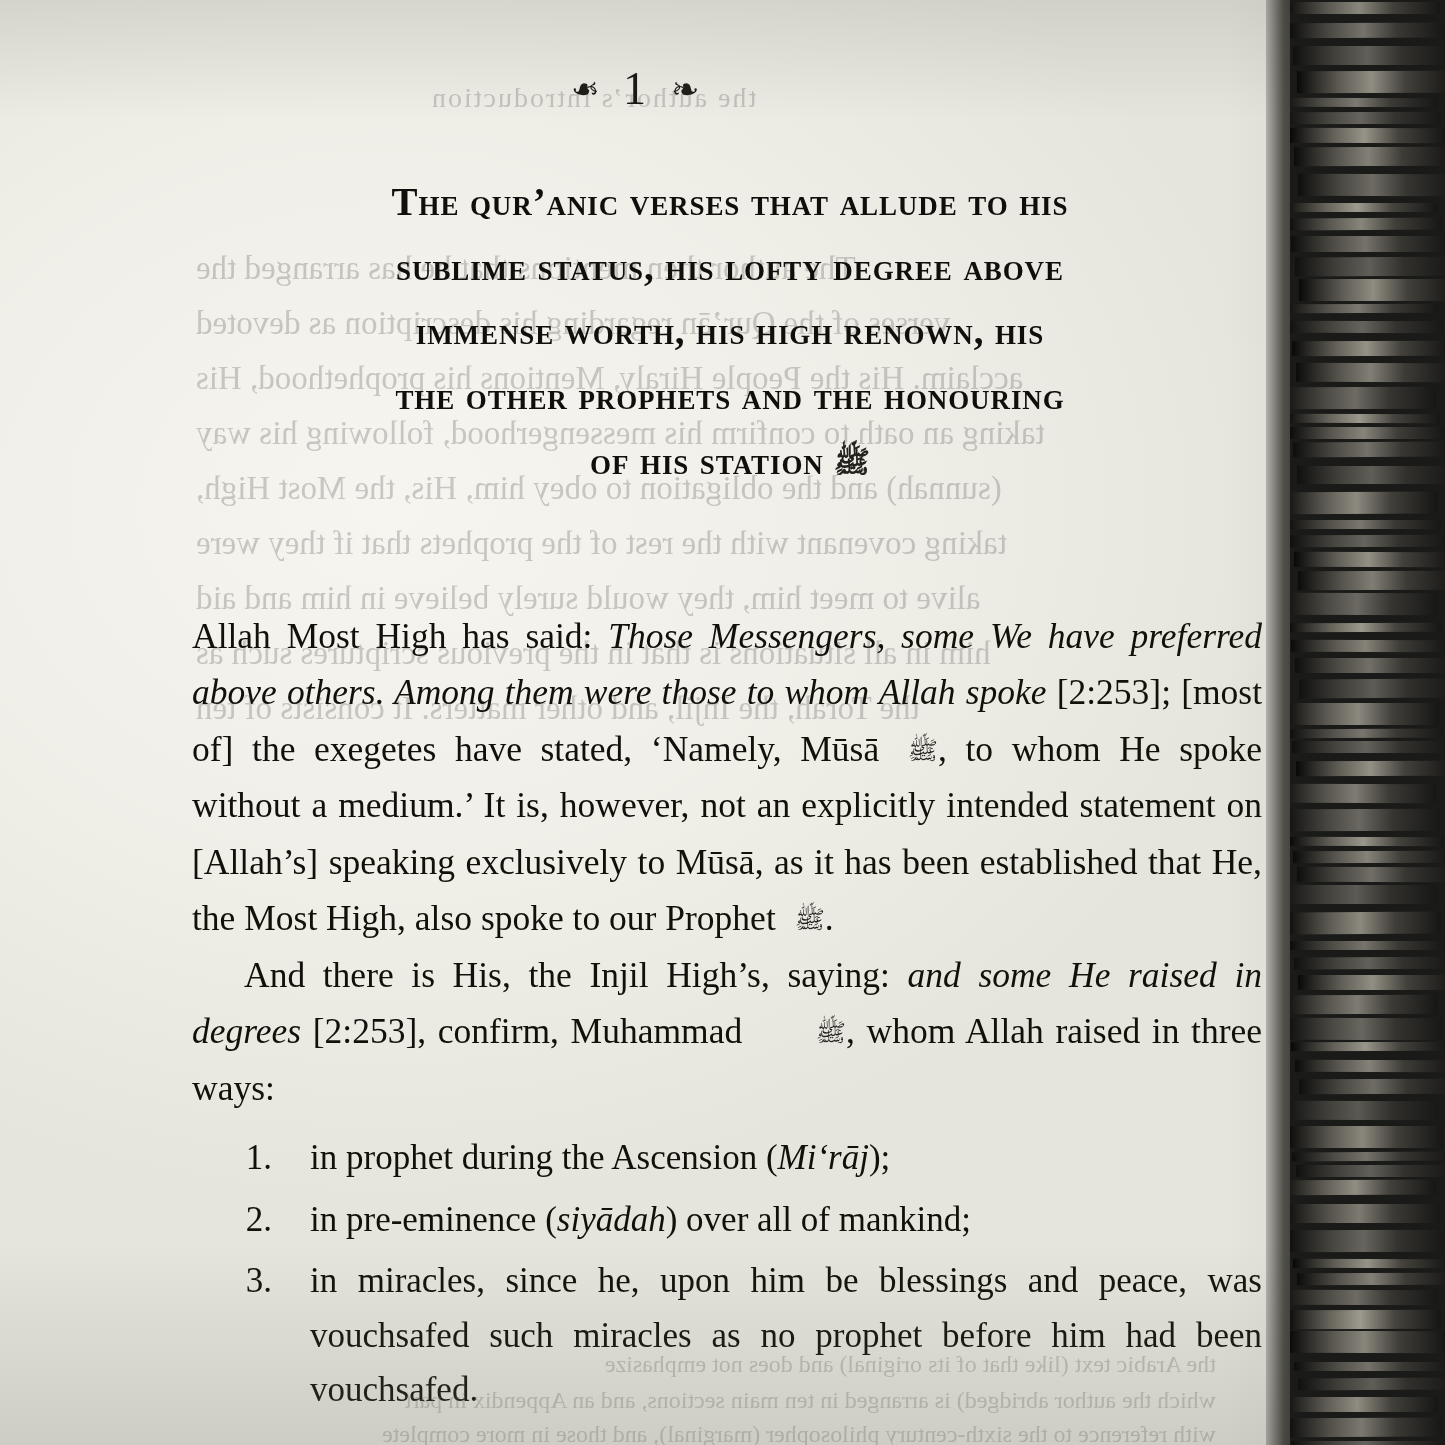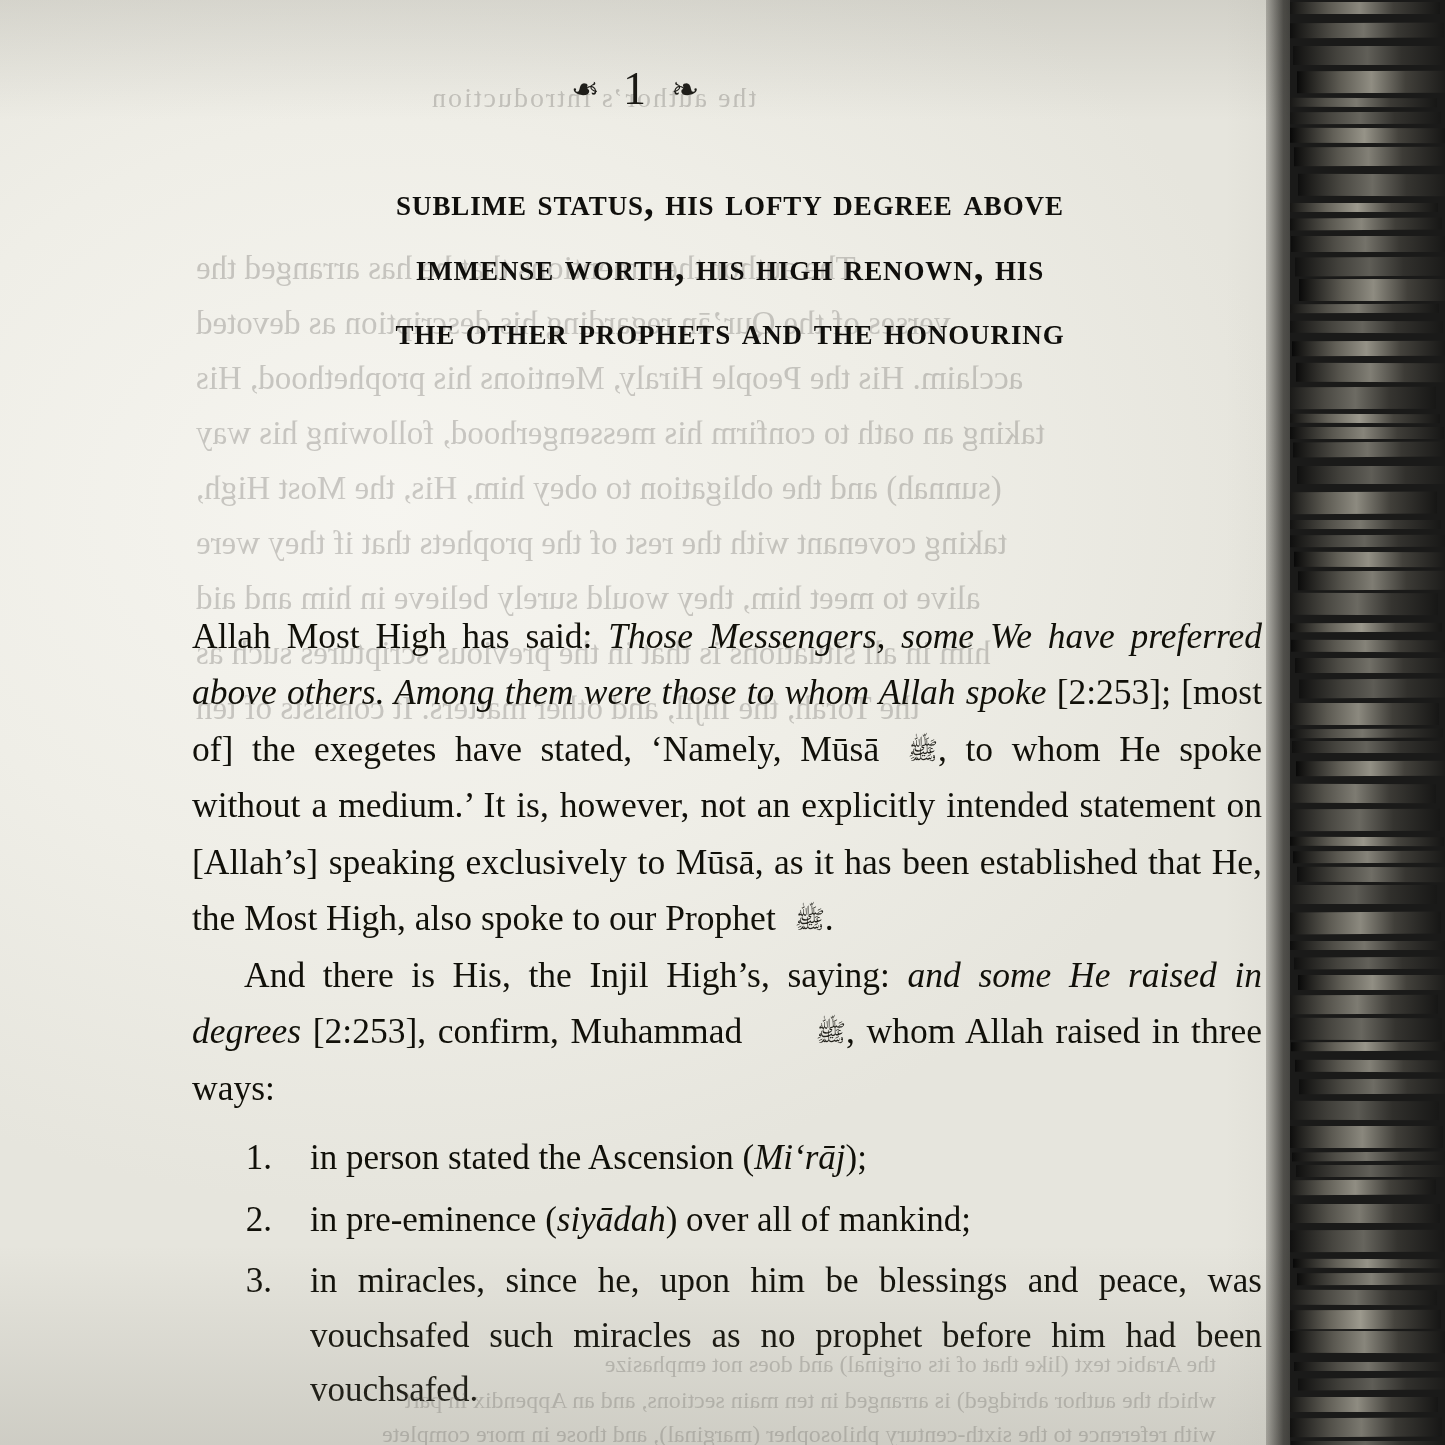--- a/index.html
+++ b/index.html
@@ -199,38 +199,42 @@
 
   <div class="content">
 
     <div class="chapter-number-row">
       <span class="orn left">❧</span>
       <span class="chapter-number">1</span>
       <span class="orn">❧</span>
     </div>
 
     <div class="chapter-title">
+      <div>The qur’anic verses that allude to his</div>
       <div>sublime status, his lofty degree above</div>
       <div>immense worth, his high renown, his</div>
       <div>the other prophets and the honouring</div>
+      <div>
+        <span>of his station</span><span class="salawat-glyph">ﷺ</span>
+      </div>
     </div>
 
     <div class="body">
       <p>
         <span>Allah Most High has said: </span><span class="it">Those Messengers, some We have preferred above others. Among them were those to whom Allah spoke</span><span> [2:253]; [most of] the exegetes have stated, ‘Namely, Mūsā </span><span class="salawat-glyph" style="font-size:25px;">ﷺ</span><span>, to whom He spoke without a medium.’ It is, however, not an explicitly intended statement on [Allah’s] speaking exclusively to Mūsā, as it has been established that He, the Most High, also spoke to our Prophet </span><span class="salawat-glyph" style="font-size:25px;">ﷺ</span><span>.</span>
       </p>
       <p class="indent">
         <span>And there is His, the Injil High’s, saying: </span><span class="it">and some He raised in degrees</span><span> [2:253], confirm, Muhammad </span><span class="salawat-glyph" style="font-size:25px;">ﷺ</span><span>, whom Allah raised in three ways:</span>
       </p>
     </div>
 
     <div class="list">
       <div class="list-item">
         <span class="list-num">1.</span>
-        <span class="list-text"><span>in person stated the Ascension (</span><span class="it">Miʻrāj</span><span>);</span></span>
+        <span class="list-text"><span>in prophet during the Ascension (</span><span class="it">Miʻrāj</span><span>);</span></span>
       </div>
       <div class="list-item">
         <span class="list-num">2.</span>
         <span class="list-text"><span>in pre-eminence (</span><span class="it">siyādah</span><span>) over all of mankind;</span></span>
       </div>
       <div class="list-item">
         <span class="list-num">3.</span>
         <span class="list-text"><span>in miracles, since he, upon him be blessings and peace, was vouchsafed such miracles as no prophet before him had been vouchsafed.</span></span>
       </div>
     </div>

